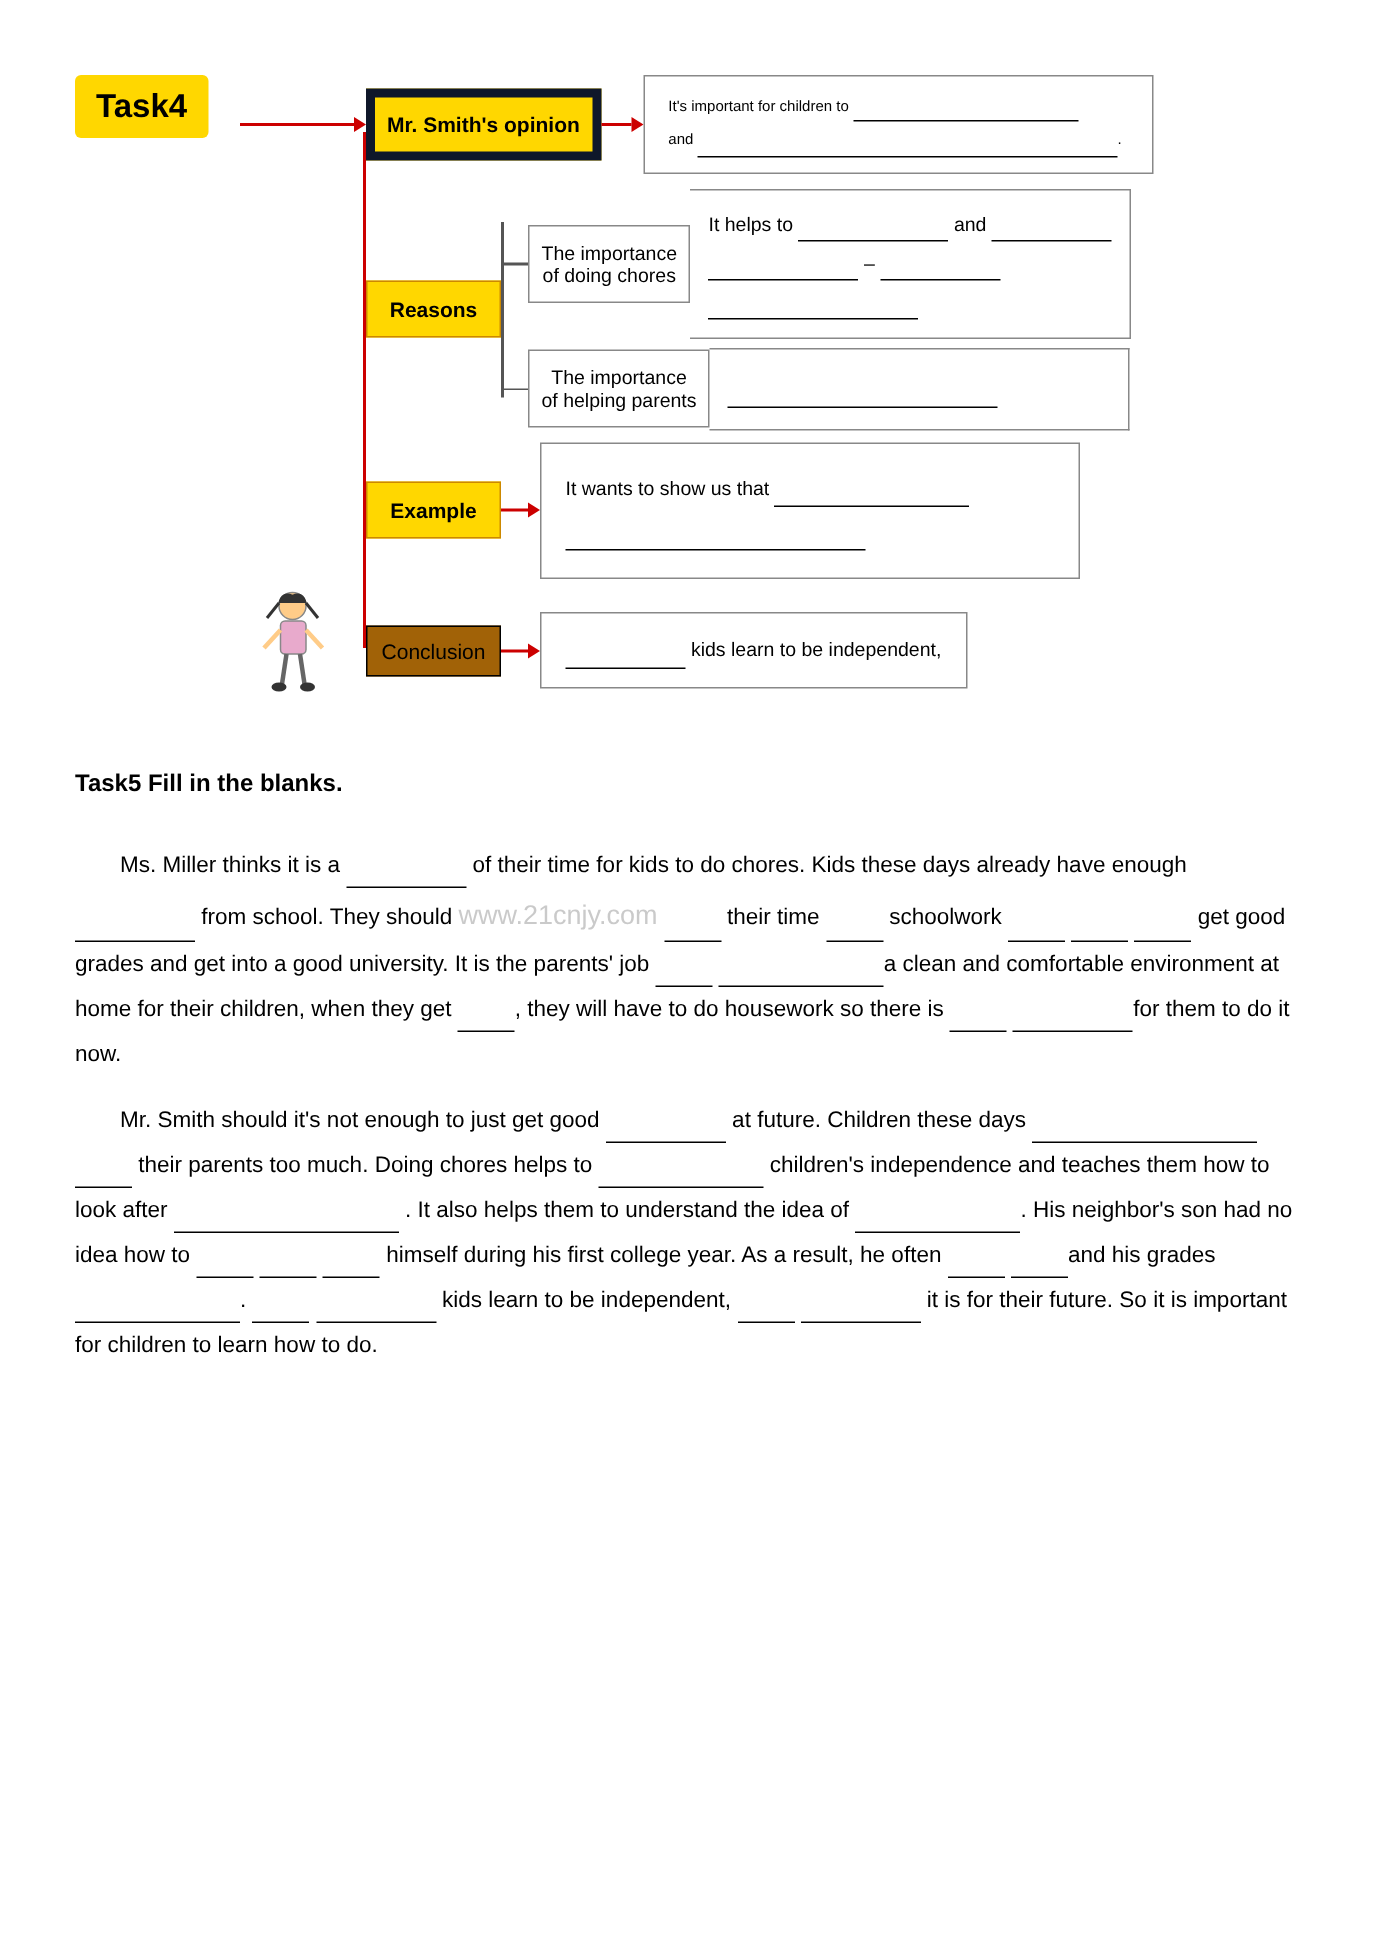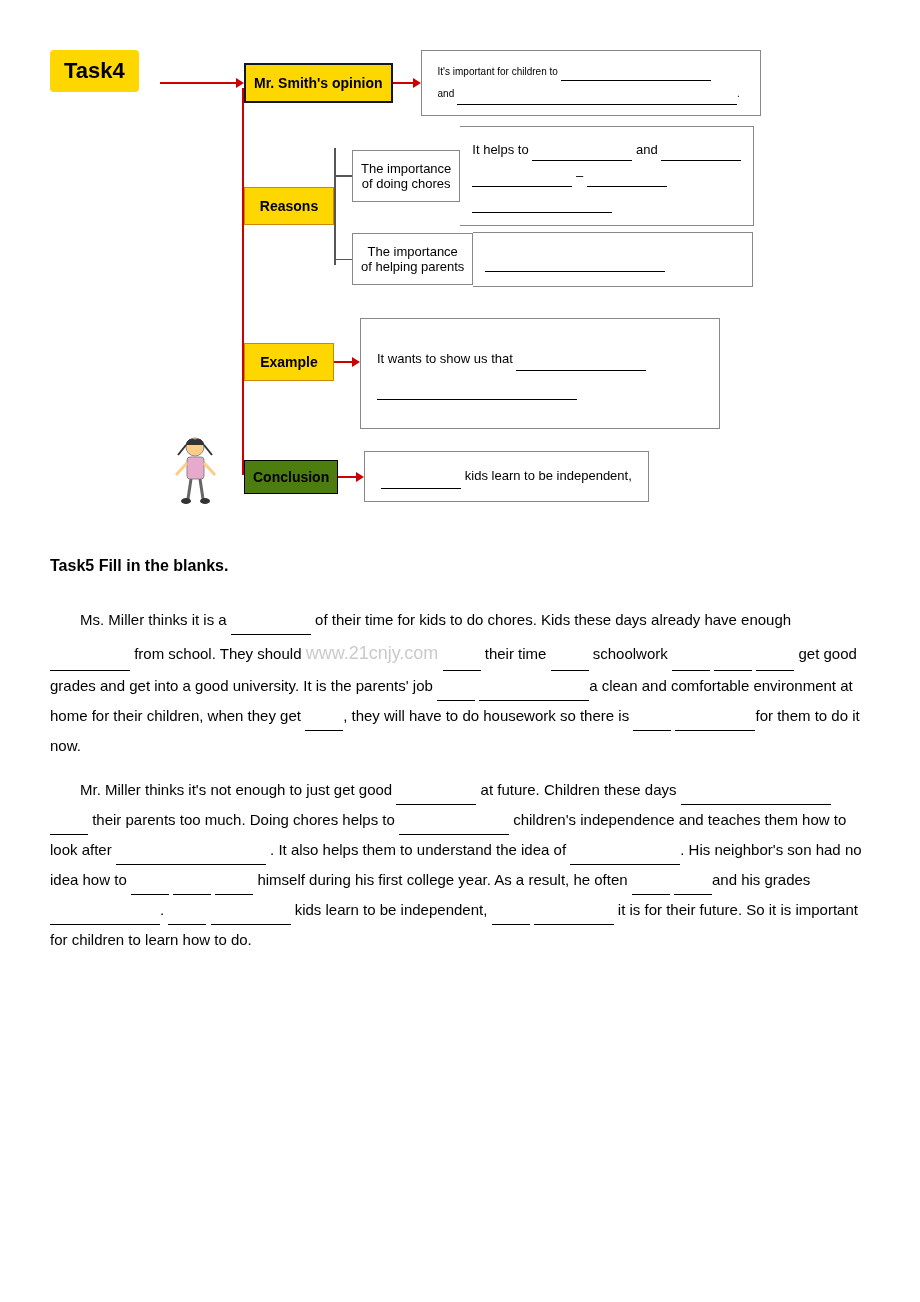--- a/index.html
+++ b/index.html
@@ -118,21 +118,21 @@
   <div style="margin-left: 110px; position: relative;">
 
     <div style="position: absolute; left: 82px; top: 38px; width: 2px; background: #cc0000; height: calc(100% - 80px); z-index:1;"></div>
 
     <div class="diag-row-opinion" style="margin-bottom: 10px;">
 
       <div style="width: 84px; display: flex; align-items: center;">
         <div style="width: 82px; height: 2px; background: #cc0000; margin-top: 0;"></div>
         <div style="width: 0; height: 0; border-top: 5px solid transparent; border-bottom: 5px solid transparent; border-left: 8px solid #cc0000;"></div>
       </div>
-      <div style="background:#FFD700; font-weight: bold; font-size: 14px; text-align: center; padding: 10px 8px; min-width: 90px; border: 2px solid #0f172a;">
+      <div style="background:#FFD700; font-weight: bold; font-size: 14px; text-align: center; padding: 10px 8px; min-width: 90px; border: 6px solid #0f172a;">
         <span>Mr. Smith's opinion</span>
       </div>
       <div style="width: 20px; height: 2px; background: #cc0000;"></div>
       <div style="width: 0; height: 0; border-top: 5px solid transparent; border-bottom: 5px solid transparent; border-left: 8px solid #cc0000;"></div>
       <div style="border: 1.5px solid #888; padding: 10px 16px; min-width: 340px; font-size: 10px; line-height: 2.2;">
         <div><span>It's important for children to</span> <span class="blank-line" style="min-width:150px;"></span></div>
         <div><span>and</span> <span class="blank-line-long"></span>.</div>
       </div>
     </div>
 
@@ -167,21 +167,21 @@
       </div>
     </div>
 
     <div class="diag-row-example" style="margin-bottom: 8px; margin-top: 4px;">
       <div style="width: 84px;"></div>
       <div style="background:#FFD700; font-weight: bold; font-size: 14px; text-align: center; padding: 10px 8px; min-width: 90px; border: 1px solid #cc8800;">
         <span>Example</span>
       </div>
       <div style="width: 18px; height: 2px; background: #cc0000;"></div>
       <div style="width: 0; height: 0; border-top: 5px solid transparent; border-bottom: 5px solid transparent; border-left: 8px solid #cc0000;"></div>
-      <div style="border: 1.5px solid #888; padding: 26px 16px; font-size: 13px; min-width: 360px; line-height: 2.2; margin-top: 23px;">
+      <div style="border: 1.5px solid #888; padding: 16px 16px; font-size: 13px; min-width: 360px; line-height: 2.2;">
         <div><span>It wants to show us that</span> <span class="blank-line" style="min-width:130px;"></span></div>
         <div><span class="blank-line" style="min-width:200px;"></span></div>
       </div>
     </div>
 
     <div class="diag-row-conclusion" style="margin-top: 4px; align-items: center;">
 
       <div style="width: 70px; text-align: center; font-size: 32px; line-height: 1; margin-right: 0; align-self: flex-end;">
         
         <svg width="55" height="75" viewBox="0 0 55 75">
@@ -199,37 +199,37 @@
           <line x1="36" y1="26" x2="47" y2="38" stroke="#ffcc88" stroke-width="3"></line>
 
           <line x1="23" y1="42" x2="20" y2="62" stroke="#666" stroke-width="3"></line>
           <line x1="32" y1="42" x2="35" y2="62" stroke="#666" stroke-width="3"></line>
 
           <ellipse cx="18" cy="64" rx="5" ry="3" fill="#333"></ellipse>
           <ellipse cx="37" cy="64" rx="5" ry="3" fill="#333"></ellipse>
         </svg>
       </div>
       <div style="width: 14px;"></div>
-      <div style="border: 1.5px solid #000; font-weight: bold; font-size: 14px; text-align: center; padding: 8px 8px; min-width: 90px; background: #4d7c0f;">
+      <div style="border: 1.5px solid #000; font-weight: normal; font-size: 14px; text-align: center; padding: 8px 8px; min-width: 90px; background: #a16207;">
         <span>Conclusion</span>
       </div>
       <div style="width: 18px; height: 2px; background: #cc0000;"></div>
       <div style="width: 0; height: 0; border-top: 5px solid transparent; border-bottom: 5px solid transparent; border-left: 8px solid #cc0000;"></div>
       <div style="border: 1.5px solid #888; padding: 10px 16px; font-size: 13px; min-width: 270px; line-height: 2.2;">
         <div><span class="blank-line" style="min-width:80px;"></span> kids learn to be independent,</div>
       </div>
     </div>
 
   </div>
 </div>
 
 <div class="task5-section">
   <div class="task5-title">Task5 Fill in the blanks.</div>
 
   <div class="task5-paragraph">
     <span>Ms. Miller thinks it is a</span> <span class="tb tb-md"></span> <span>of their time for kids to do chores. Kids these days already have enough</span> <span class="tb tb-md"></span> <span>from school. They should</span> <span class="watermark">www.21cnjy.com</span> <span class="tb tb-sm"></span> <span>their time</span> <span class="tb tb-sm"></span> <span>schoolwork</span> <span class="tb tb-sm"></span> <span class="tb tb-sm"></span> <span class="tb tb-sm"></span> <span>get good grades and get into a good university. It is the parents' job</span> <span class="tb tb-sm"></span> <span class="tb tb-lg"></span><span>a clean and comfortable environment at home for their children, when they get</span> <span class="tb tb-sm"></span><span>, they will have to do housework so there is</span> <span class="tb tb-sm"></span> <span class="tb tb-md"></span><span>for them to do it now.</span>
   </div>
 
   <div class="task5-paragraph">
-    <span>Mr. Miller thinks it's not enough to just get good</span> <span class="tb tb-md"></span> <span>at future. Children these days</span> <span class="tb tb-xl"></span>
+    <span>Mr. Smith should it's not enough to just get good</span> <span class="tb tb-md"></span> <span>at future. Children these days</span> <span class="tb tb-xl"></span>
     <span class="tb tb-sm"></span> <span>their parents too much. Doing chores helps to</span> <span class="tb tb-lg"></span> <span>children's independence and teaches them how to look after</span> <span class="tb tb-xl"></span> <span>. It also helps them to understand the idea of</span> <span class="tb tb-lg"></span><span>. His neighbor's son had no idea how to</span> <span class="tb tb-sm"></span> <span class="tb tb-sm"></span> <span class="tb tb-sm"></span> <span>himself during his first college year. As a result, he often</span> <span class="tb tb-sm"></span> <span class="tb tb-sm"></span><span>and his grades</span> <span class="tb tb-lg"></span><span>.</span> <span class="tb tb-sm"></span> <span class="tb tb-md"></span> <span>kids learn to be independent,</span> <span class="tb tb-sm"></span> <span class="tb tb-md"></span> <span>it is for their future. So it is important for children to learn how to do.</span>
   </div>
 </div>
 
 </body></html>

